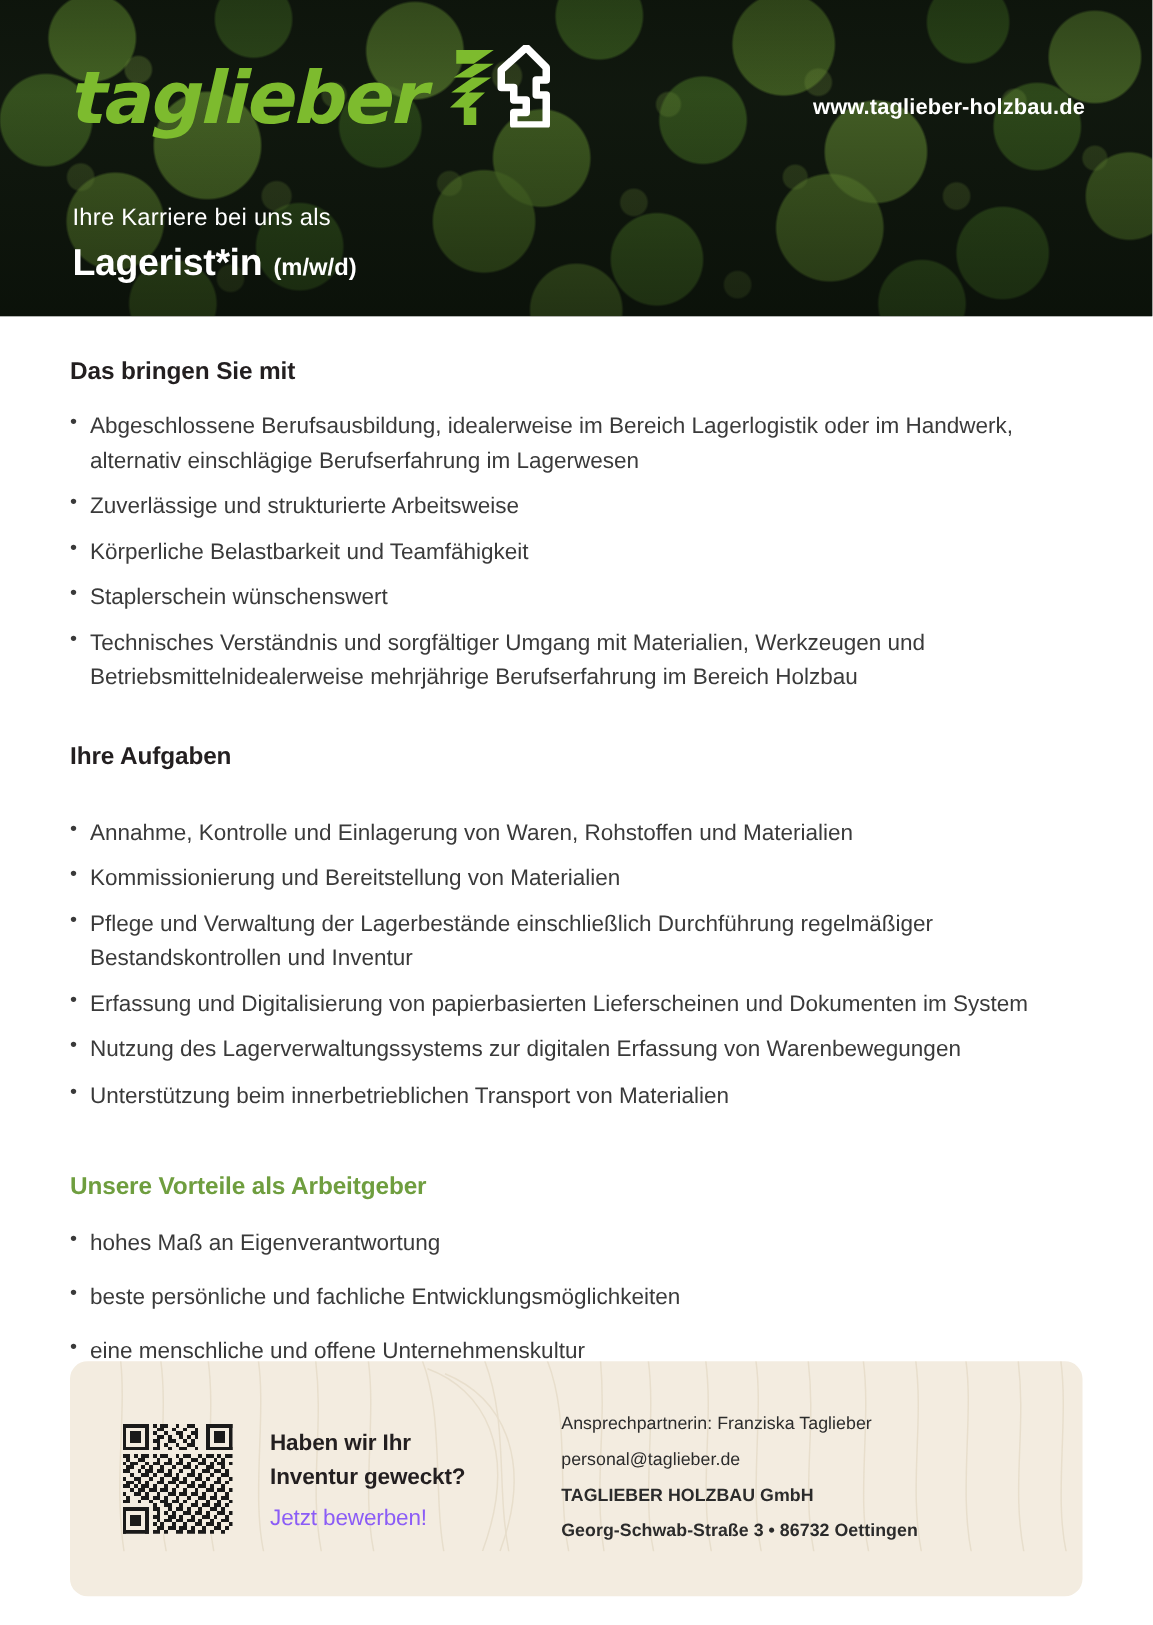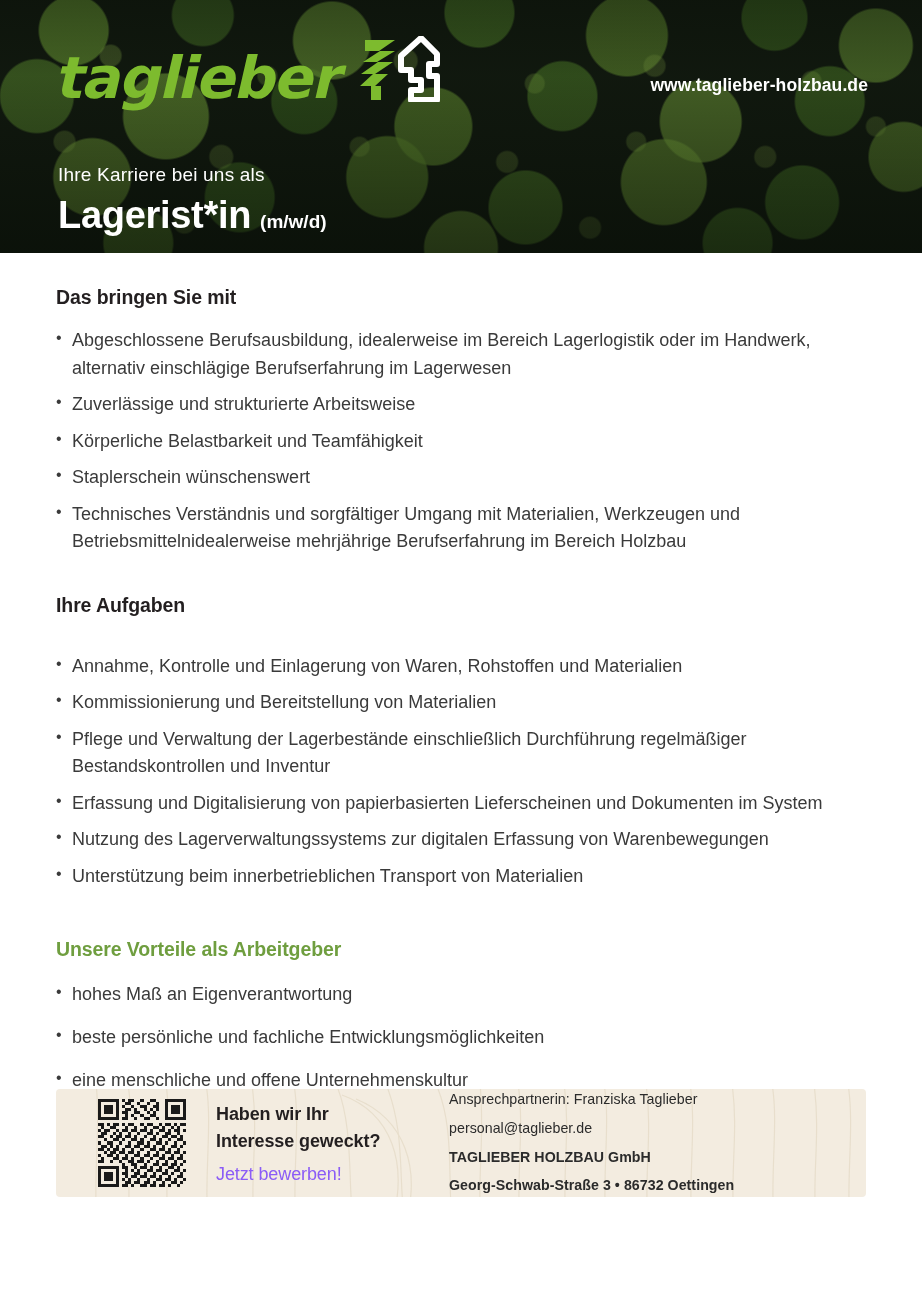--- a/index.html
+++ b/index.html
@@ -121,21 +121,21 @@
   }
   .hero-title-row {
     position: absolute;
     left: 58px;
     top: 194px;
     display: flex;
     align-items: baseline;
     gap: 9px;
     color: #ffffff;
   }
-  .hero-title { font-size: 38px; font-weight: bold; letter-spacing: -0.3px; }
+  .hero-title { font-size: 30px; font-weight: bold; letter-spacing: -0.3px; }
   .hero-title-suffix { font-size: 19px; font-weight: bold; }
 
   
   .content { padding: 0 56px; }
 
   .section { margin-top: 0; }
   .section-heading {
     font-size: 19.5px;
     font-weight: bold;
     color: #231f20;
@@ -168,22 +168,22 @@
   #sec-benefits { margin-top: 48px; }
   #sec-benefits .section-heading { margin-bottom: 20px; }
   #sec-benefits .bullets li { margin-bottom: 15px; }
 
   
   .contact-box {
     position: absolute;
     left: 56px;
     top: 1089px;
     width: 810px;
-    height: 108px;
-    border-radius: 4px;
+    height: 188px;
+    border-radius: 14px;
     background-color: #f3ece0;
     overflow: hidden;
   }
   .wood-grain {
     position: absolute;
     inset: 0;
     opacity: 0.75;
   }
   .contact-inner {
     position: relative;
@@ -539,21 +539,21 @@
           <rect x="14" y="28" width="2" height="1"></rect>
           <rect x="17" y="28" width="2" height="1"></rect>
           <rect x="20" y="28" width="2" height="1"></rect>
           <rect x="23" y="28" width="1" height="1"></rect>
           <rect x="26" y="28" width="1" height="1"></rect>
       </g>
     </svg>
 
     <div class="cta-block">
       <div class="cta-line">Haben wir Ihr</div>
-      <div class="cta-line">Interesse geweckt?</div>
+      <div class="cta-line">Inventur geweckt?</div>
       <div class="cta-apply">Jetzt bewerben!</div>
     </div>
 
     <div class="contact-details">
       <div>Ansprechpartnerin: Franziska Taglieber</div>
       <div>personal@taglieber.de</div>
       <div class="bold">TAGLIEBER HOLZBAU GmbH</div>
       <div>Georg-Schwab-Straße 3 • 86732 Oettingen</div>
     </div>
   </div>

